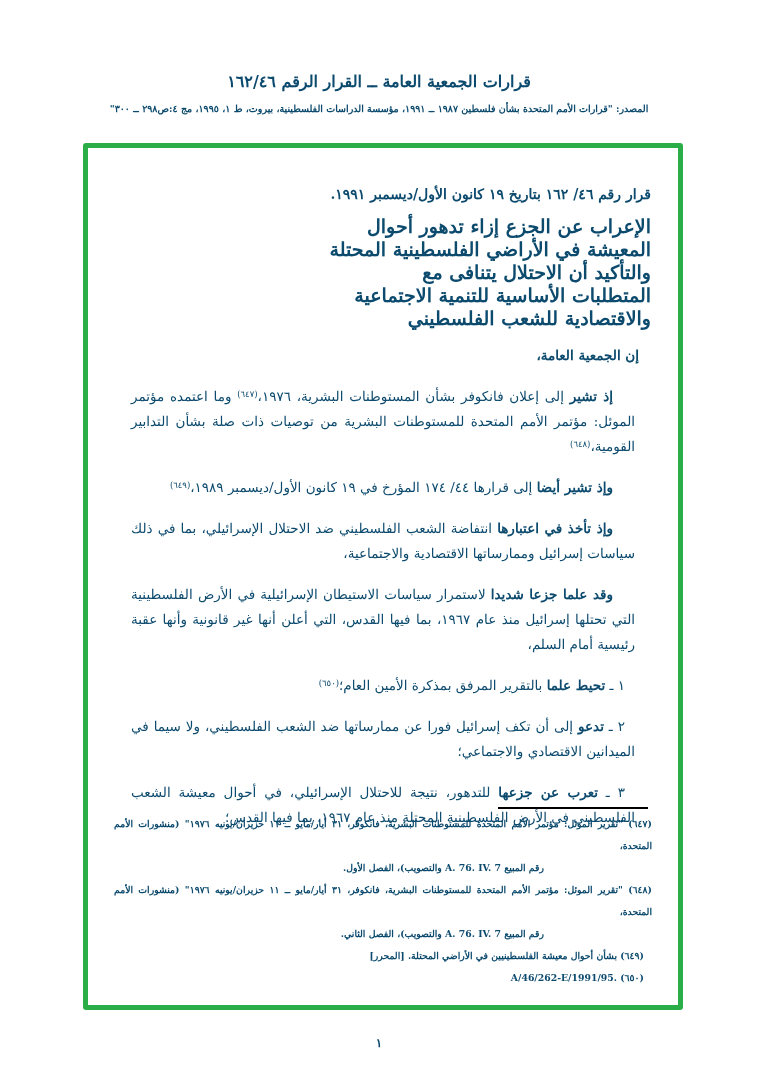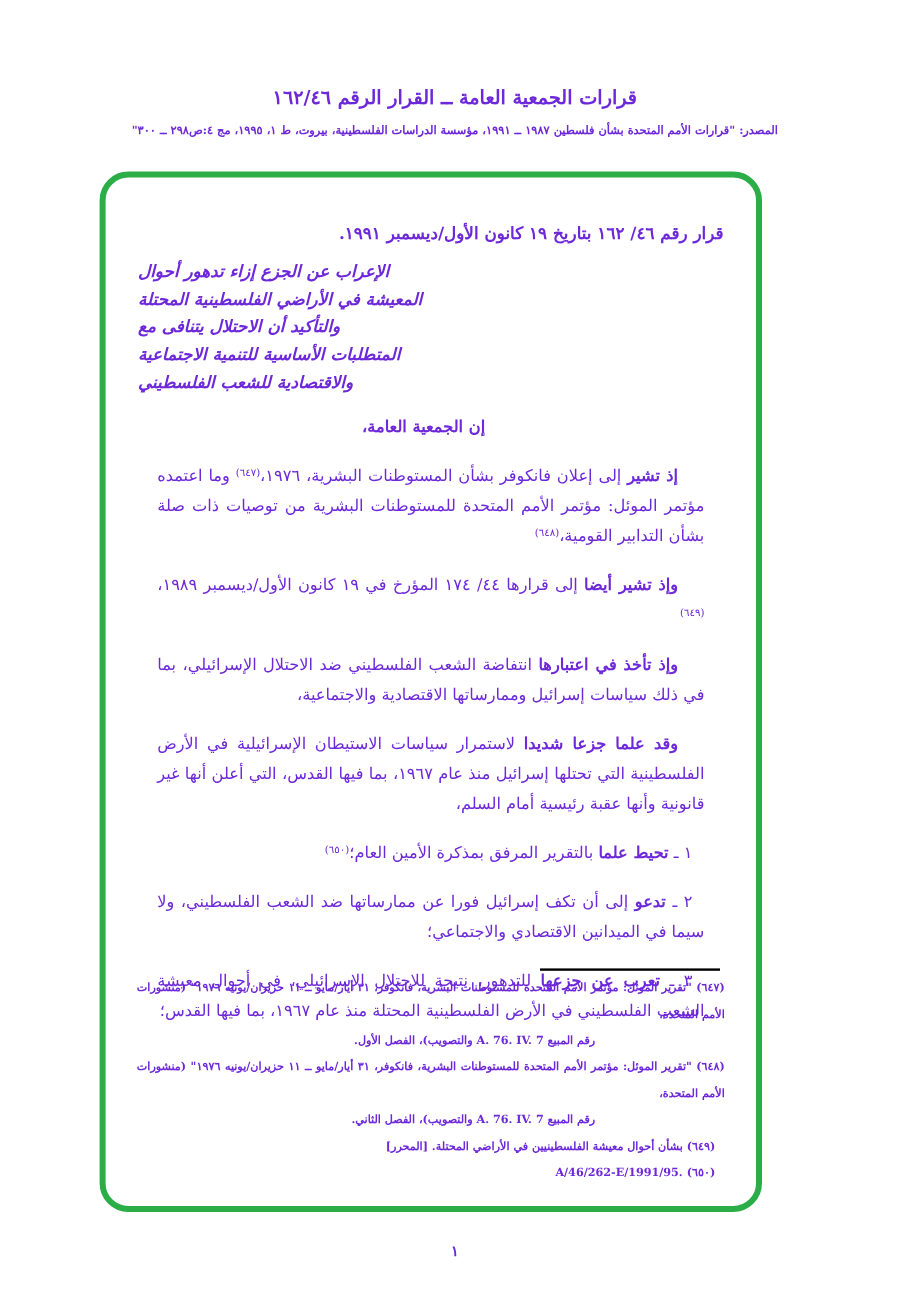--- a/index.html
+++ b/index.html
@@ -1,67 +1,65 @@
 <!DOCTYPE html>
 <html lang="ar" dir="rtl"><head>
 <meta charset="utf-8">
 <style>
   html,body{margin:0;padding:0;background:#fff;}
   .page{
     position:relative;
     width:758px;height:1078px;
     background:#ffffff;
-    color:#6d28d9;
+    color:#0c4a6e;
     font-family:"DejaVu Serif", serif;
     direction:rtl;
     overflow:hidden;
   }
   .header-title{
     position:absolute;top:72px;left:0;right:0;
     text-align:center;
     font-size:16px;font-weight:bold;
     letter-spacing:.2px;
   }
   .source-line{
     position:absolute;top:103px;left:30px;right:30px;
     text-align:center;
     font-size:9.5px;font-weight:bold;
     white-space:nowrap;
   }
   .doc-box{
     position:absolute;
     left:83px;top:143px;
-    width:552px;height:867px;
+    width:600px;height:867px;
     box-sizing:border-box;
     border:5px solid #2bae47;
-    border-radius:24px;
+    border-radius:3px;
     padding:36px 27px 0 27px;
     background:#fff;
     overflow:hidden;
   }
   .res-heading{
     font-size:14px;font-weight:bold;
     text-align:right;
     padding-left:30px;
     margin:2px 0 0 0;
   }
   .doc-title{
     margin-top:13px;
-    text-align:left;
-    font-size:14px;font-weight:bold;
+    text-align:right;
+    font-size:19px;font-weight:bold;
     line-height:23px;
-    font-style:italic;
   }
   .doc-title div{white-space:nowrap;}
   .opening{
     margin-top:13px;
     font-size:13.5px;font-weight:bold;
     text-indent:12px;
     line-height:25px;
-    text-align:center;
   }
   .para{
     font-size:13.5px;
     line-height:25px;
     text-align:justify;
     text-indent:22px;
     margin:16px;
   }
   .para .lead{font-weight:bold;}
   .op-item{text-indent:10px;}

